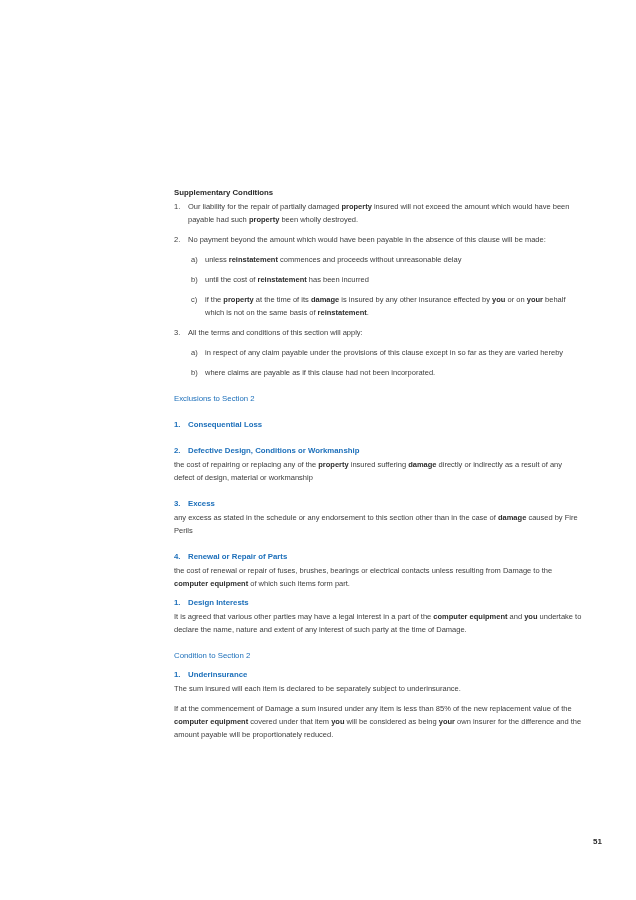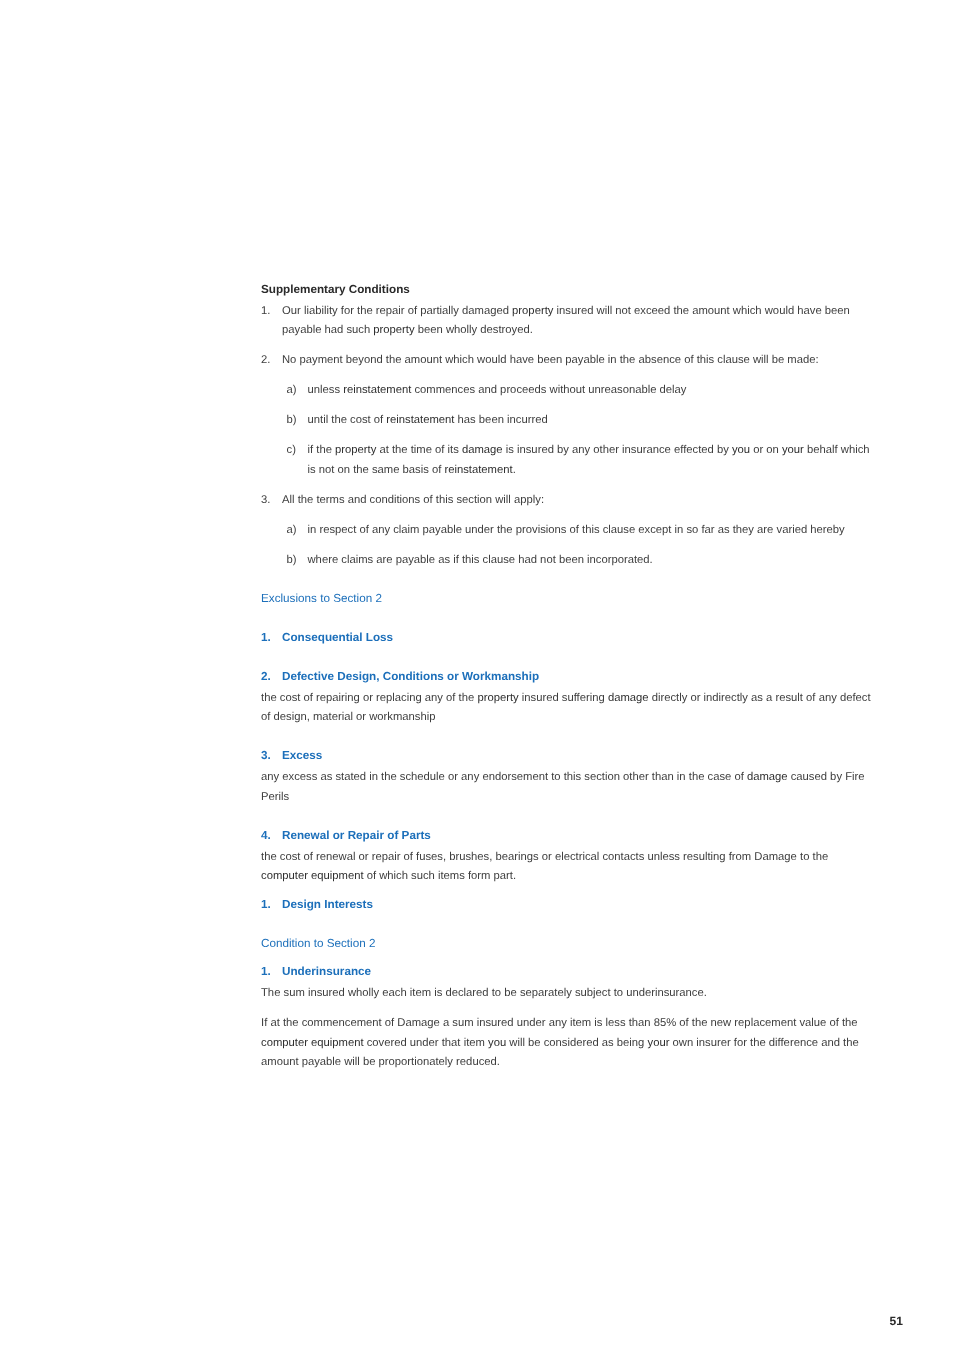--- a/index.html
+++ b/index.html
@@ -16,21 +16,21 @@
     overflow: hidden;
   }
   .content {
     position: absolute;
     left: 174px; top: 176px; width: 408px;
     color: #3d3d3d;
     font-size: 7.5px;
     line-height: 13px;
     margin-top: 10px;
   }
-  .content strong { font-weight: 400; color: #2d2d2d; }
+  .content strong { font-weight: 700; color: #2d2d2d; }
   .h-black {
     font-weight: 700;
     color: #2a2a2a;
     font-size: 7.8px;
   }
   .h-section {
     font-weight: 400;
     color: #1c6fba;
     font-size: 7.8px;
     margin-top: 13px;
@@ -46,21 +46,21 @@
   .h-sub .marker { flex: 0 0 14px; }
   .item { display: flex; margin-top: 7px; }
   .item .marker { flex: 0 0 14px; }
   .item.lettered { margin-left: 17px; }
   .item.tight { margin-top: 1px; }
   .item .text { flex: 1 1 auto; }
   .para { margin-top: 7px; }
   .para.tight { margin-top: 1px; }
   .page-number {
     position: absolute;
-    top: 876px; left: 593px;
+    top: 837px; left: 593px;
     font-size: 8px;
     font-weight: 700;
     color: #2a2a2a;
   }
 </style>
 </head>
 <body>
 
 <div class="page">
 
@@ -137,29 +137,30 @@
     </div>
 
     <div class="para tight">the cost of renewal or repair of fuses, brushes, bearings or electrical contacts unless resulting from Damage to the <strong>computer equipment</strong> of which such items form part.</div>
 
 
     <div class="h-sub tight-sub">
       <span class="marker">1.</span>
       <span>Design Interests</span>
     </div>
 
+    <div class="para tight">It is agreed that various other parties may have a legal interest in a part of the <strong>computer equipment</strong> and <strong>you</strong> undertake to declare the name, nature and extent of any interest of such party at the time of Damage.</div>
 
     <div class="h-section">Condition to Section 2</div>
 
     <div class="h-sub tight-sub">
       <span class="marker">1.</span>
       <span>Underinsurance</span>
     </div>
 
-    <div class="para tight">The sum insured wholly each item is declared to be separately subject to underinsurance.</div>
+    <div class="para tight">The sum insured will each item is declared to be separately subject to underinsurance.</div>
 
     <div class="para">If at the commencement of Damage a sum insured under any item is less than 85% of the new replacement value of the <strong>computer equipment</strong> covered under that item <strong>you</strong> will be considered as being <strong>your</strong> own insurer for the difference and the amount payable will be proportionately reduced.</div>
 
   </div>
 
   <div class="page-number">51</div>
 
 </div>
 
 </body></html>

